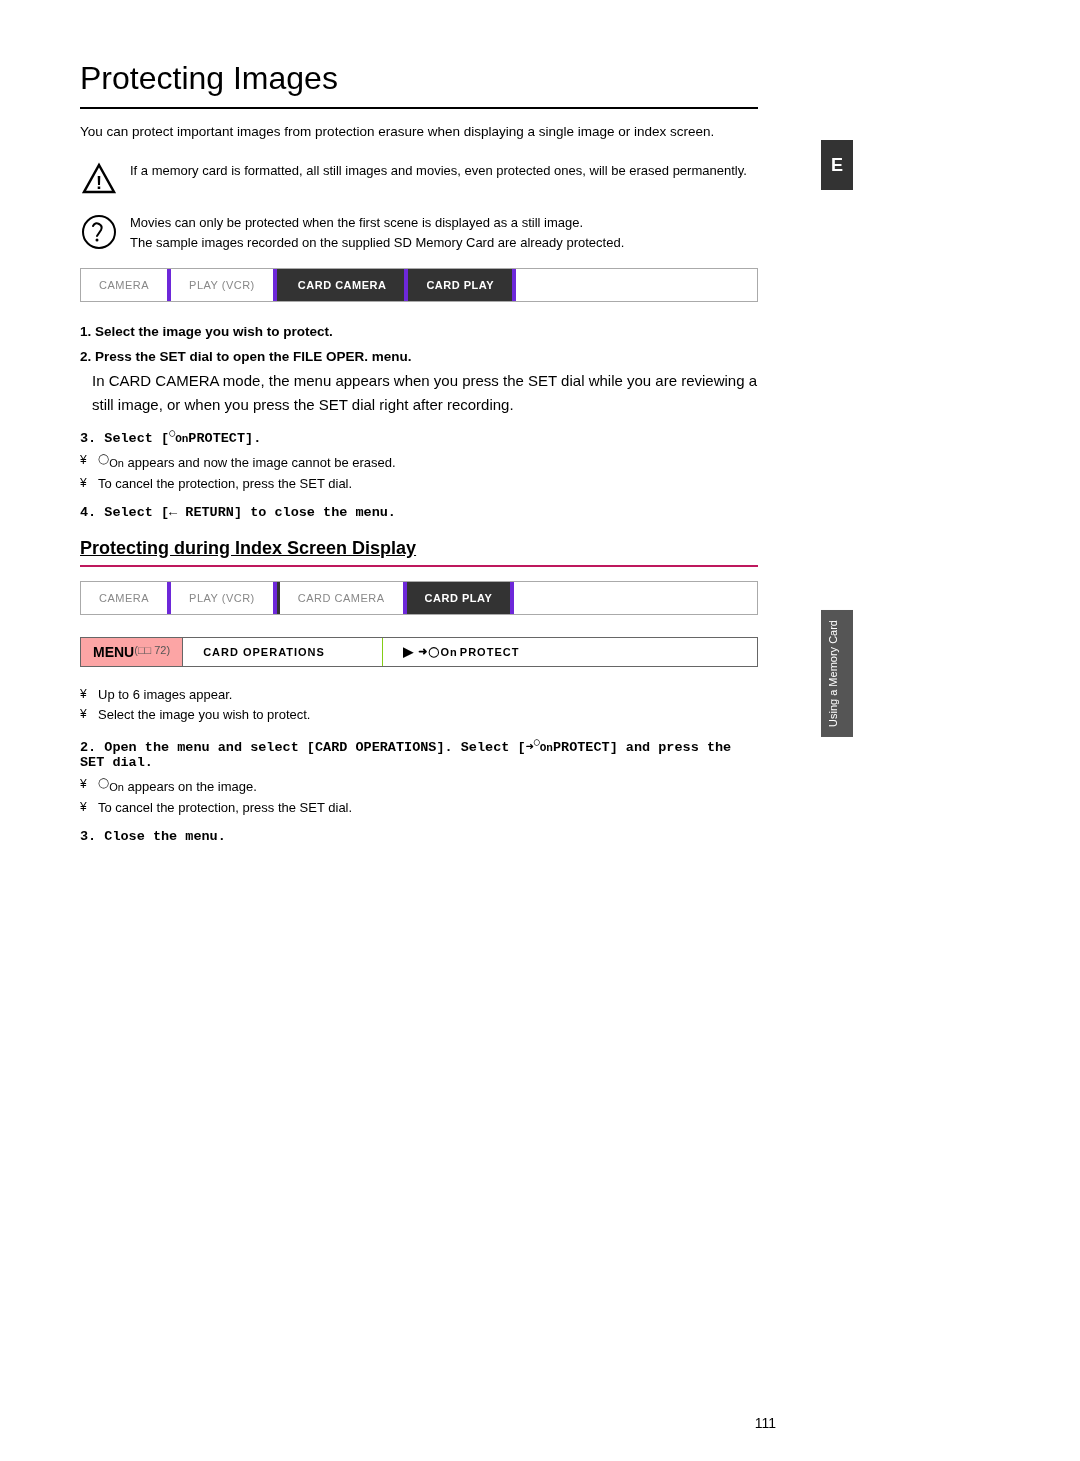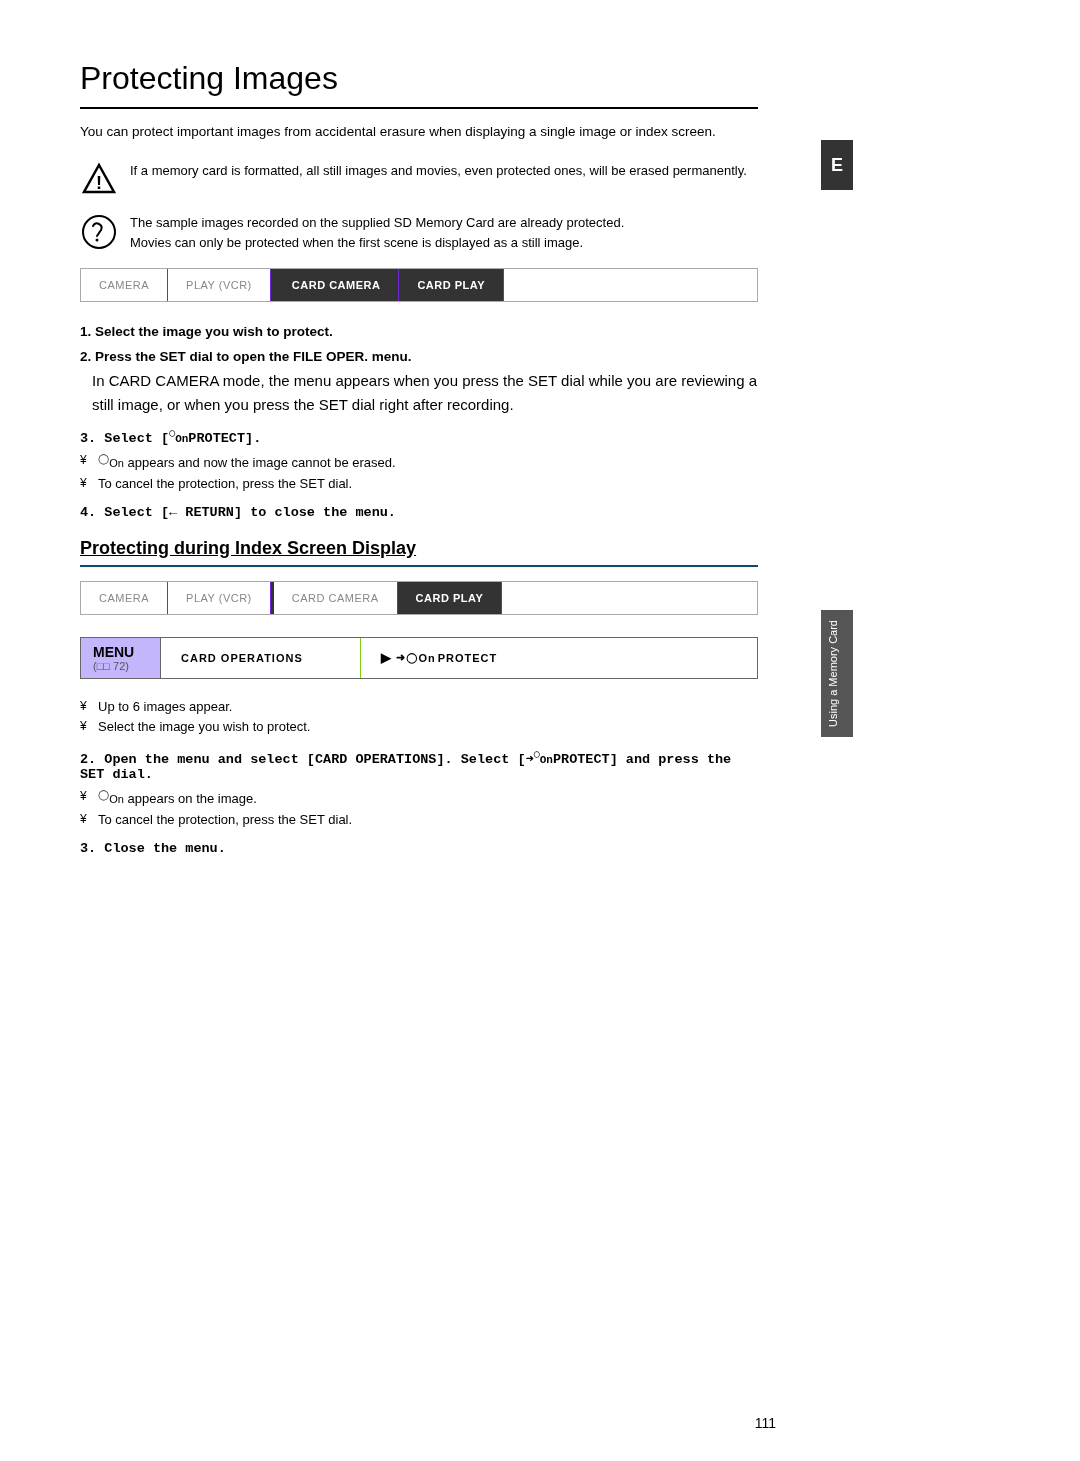--- a/index.html
+++ b/index.html
@@ -113,21 +113,21 @@
     }
 
     .mode-item {
       display: flex;
       align-items: center;
       justify-content: center;
       padding: 0 18px;
       font-size: 11px;
       letter-spacing: 0.5px;
       color: #888;
-      border-right: 1px solid #6d28d9;
+      border-right: 4px solid #6d28d9;
       font-weight: normal;
     }
 
     .mode-item.active {
       background: #333;
       color: #fff;
       font-weight: bold;
     }
 
     .mode-separator {
@@ -172,42 +172,42 @@
       content: '¥';
       position: absolute;
       left: 0;
       font-size: 12px;
     }
 
     
     .section-heading {
       font-size: 18px;
       font-weight: bold;
-      border-bottom: 2px solid #0c4a6e;
+      border-bottom: 2px solid #be185d;
       padding-bottom: 6px;
       margin-top: 18px;
       margin-bottom: 14px;
       text-decoration: underline;
     }
 
     
     .menu-row {
       display: flex;
       align-items: stretch;
       border: 1px solid #666;
       margin-bottom: 18px;
     }
 
     .menu-label-box {
-      background: #c4b5fd;
+      background: #fca5a5;
       padding: 6px 12px;
       font-size: 12px;
       border-right: 1px solid #666;
       display: flex;
-      flex-direction: column;
+      flex-direction: row;
       justify-content: center;
       min-width: 80px;
     }
 
     .menu-label-bold {
       font-weight: bold;
       font-size: 14px;
     }
 
     .menu-label-sub {
@@ -249,43 +249,43 @@
   </style>
 </head>
 <body>
 
 <div class="page-container">
 
   <div class="main-content">
 
     <h1 class="page-title">Protecting Images</h1>
 
-    <p class="intro-text">You can protect important images from accidental erasure when displaying a single image or index screen.</p>
+    <p class="intro-text">You can protect important images from protection erasure when displaying a single image or index screen.</p>
 
     <div class="notice-box">
       <div class="notice-icon">
         <svg width="36" height="36" viewBox="0 0 36 36">
           <polygon points="18,3 33,30 3,30" fill="none" stroke="#000" stroke-width="2.5"></polygon>
           <text x="18" y="27" text-anchor="middle" font-size="18" font-weight="bold" fill="#000">!</text>
         </svg>
       </div>
       <p class="notice-text">If a memory card is formatted, all still images and movies, even protected ones, will be erased permanently.</p>
     </div>
 
     <div class="notice-box">
       <div class="notice-icon">
         <svg width="36" height="36" viewBox="0 0 36 36">
           <circle cx="18" cy="18" r="16" fill="none" stroke="#000" stroke-width="2"></circle>
           <path d="M12 12 Q14 8 18 10 Q22 12 20 16 L16 22" fill="none" stroke="#000" stroke-width="2" stroke-linecap="round"></path>
           <circle cx="16" cy="26" r="1.5" fill="#000"></circle>
         </svg>
       </div>
       <div>
+        <p class="notice-text">Movies can only be protected when the first scene is displayed as a still image.</p>
         <p class="notice-text">The sample images recorded on the supplied SD Memory Card are already protected.</p>
-        <p class="notice-text">Movies can only be protected when the first scene is displayed as a still image.</p>
       </div>
     </div>
 
     <div class="mode-bar">
       <div class="mode-item">CAMERA</div>
       <div class="mode-item">PLAY (VCR)</div>
       <div class="mode-separator"></div>
       <div class="mode-item active">CARD CAMERA</div>
       <div class="mode-item active">CARD PLAY</div>
     </div>

